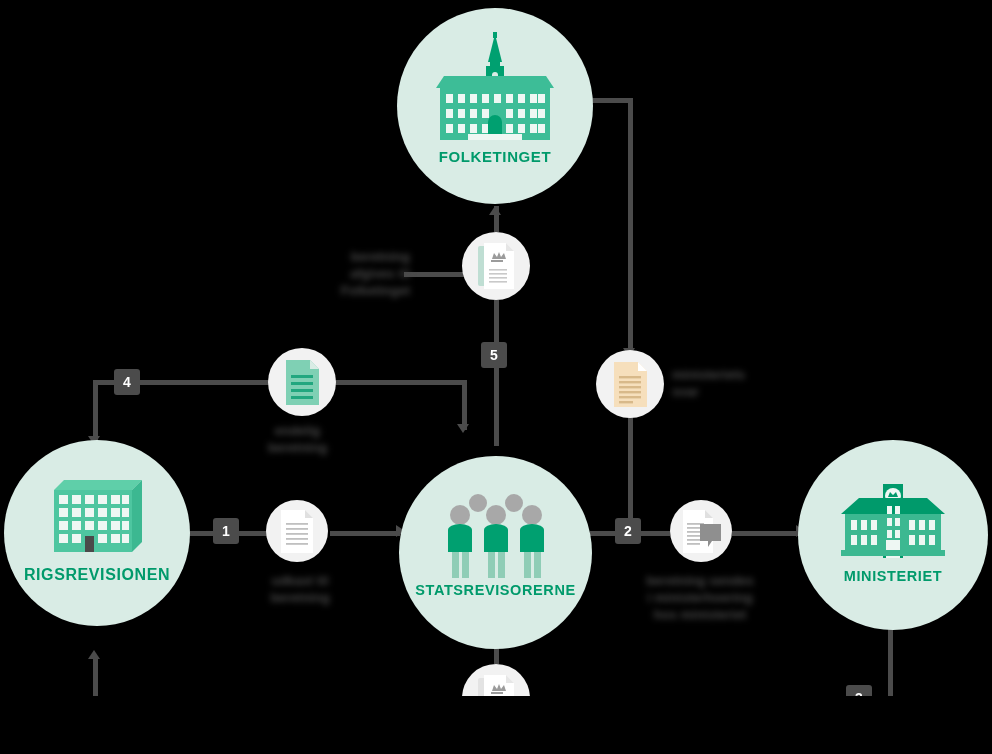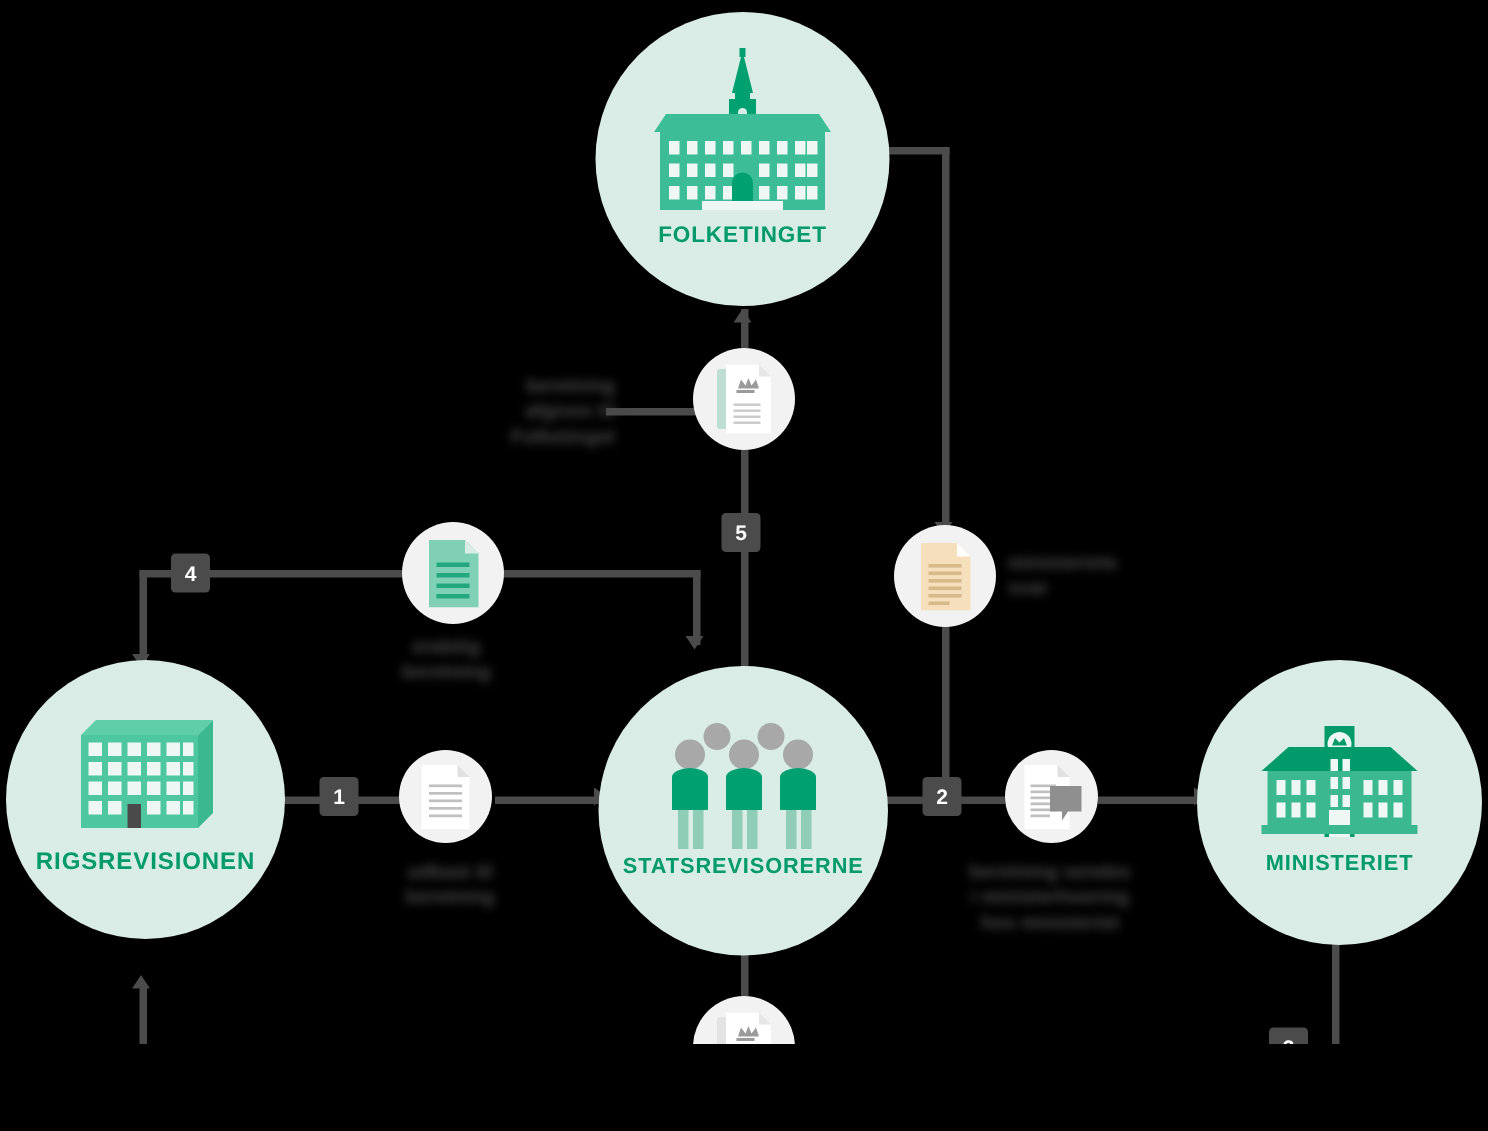--- a/index.html
+++ b/index.html
@@ -9,21 +9,21 @@
   
   .node{position:absolute;border-radius:50%;background:#d9ece5;
         display:flex;flex-direction:column;align-items:center;justify-content:flex-start;}
   .node .nlabel{position:absolute;left:0;right:0;text-align:center;
         color:#009a6b;font-weight:bold;letter-spacing:.6px;}
 
   #node-folketinget{left:397px;top:8px;width:196px;height:196px;}
   #node-folketinget .nlabel{top:140px;font-size:15px;}
   #node-rigsrevisionen{left:4px;top:440px;width:186px;height:186px;}
   #node-rigsrevisionen .nlabel{top:126px;font-size:16px;}
-  #node-stats{left:399px;top:444px;width:193px;height:193px;}
+  #node-stats{left:399px;top:456px;width:193px;height:193px;}
   #node-stats .nlabel{top:126px;font-size:14.5px;}
   #node-ministeriet{left:798px;top:440px;width:190px;height:190px;}
   #node-ministeriet .nlabel{top:128px;font-size:14.5px;}
 
   .nicon{position:absolute;left:0;right:0;display:flex;justify-content:center;}
   #node-folketinget .nicon{top:24px;}
   #node-rigsrevisionen .nicon{top:40px;}
   #node-stats .nicon{top:38px;}
   #node-ministeriet .nicon{top:40px;}
 

